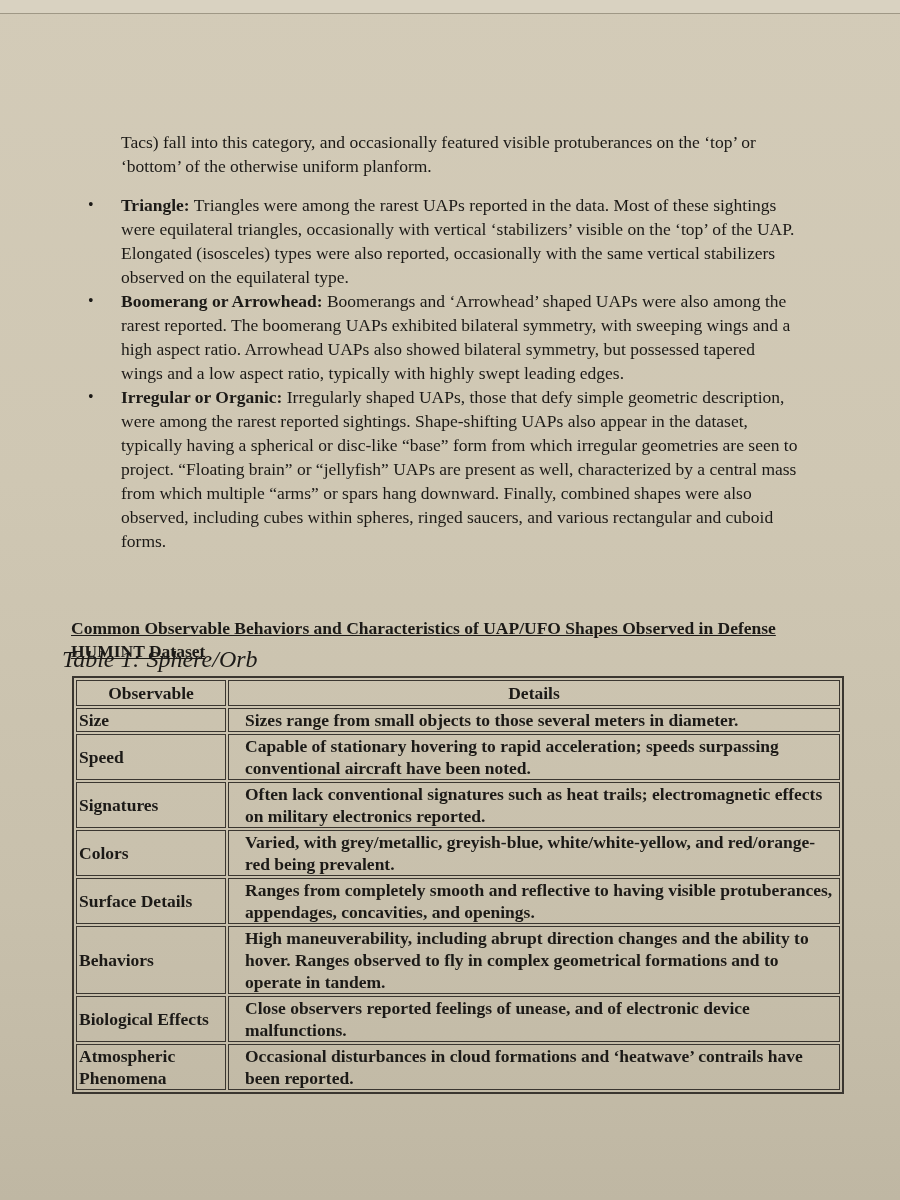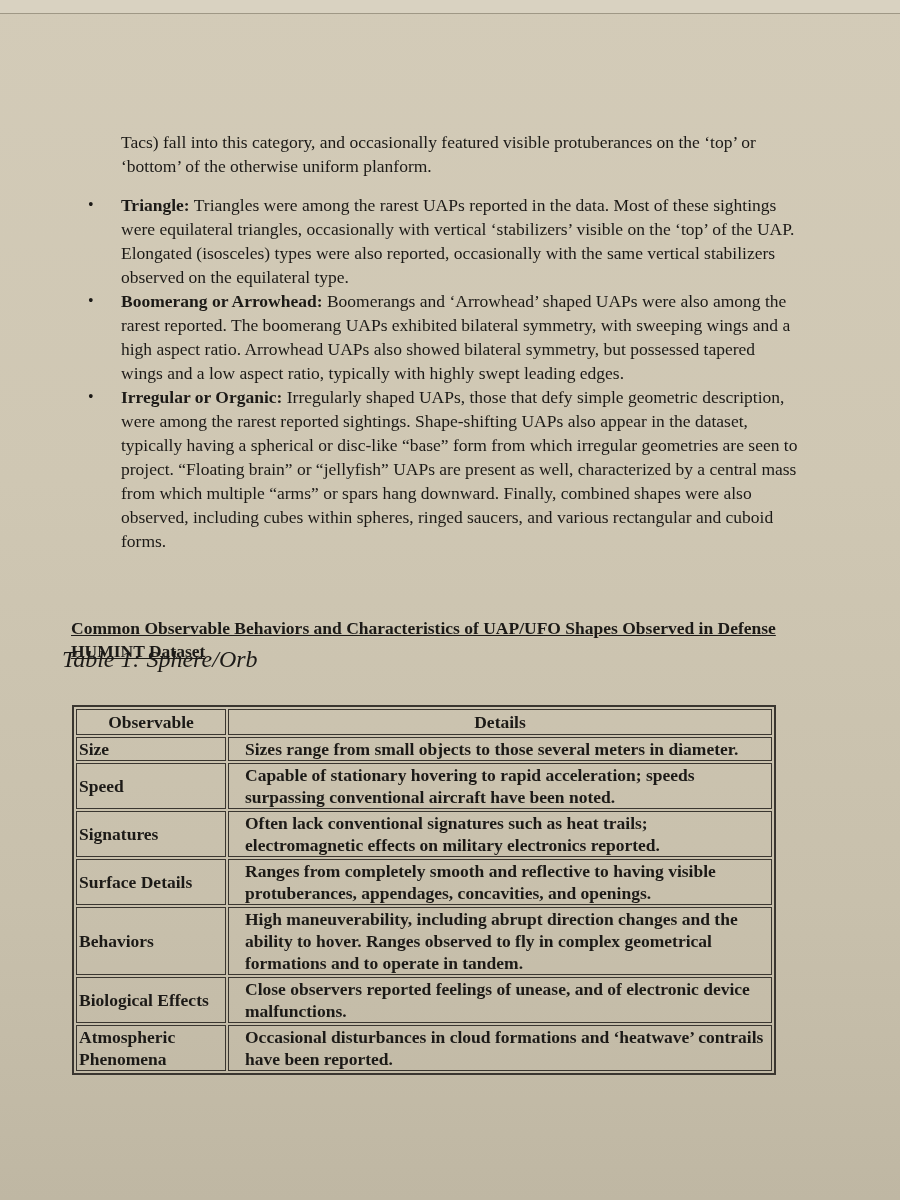--- a/index.html
+++ b/index.html
@@ -31,23 +31,23 @@
     }
     ul.bullets li b { font-weight: bold; }
     .section-heading {
       position: absolute; left: 71px; top: 555px; width: 720px;
       font-weight: bold; font-size: 17.5px; line-height: 23px; text-decoration: underline; margin-top: 48px;
     }
     .table-caption {
       position: absolute; left: 62px; top: 632px; font-style: italic; font-size: 24px;
     }
     table.obs {
-      position: absolute; left: 72px; top: 662px; width: 704px;
+      position: absolute; left: 72px; top: 662px; width: 772px;
       border-collapse: separate; border-spacing: 2px;
-      border: 2px solid #3a3630; font-size: 17.5px; line-height: 22px; margin-top: 29px;
+      border: 2px solid #3a3630; font-size: 17.5px; line-height: 22px;
     }
     table.obs td, table.obs th {
       border: 1.5px solid #3a3630; padding: 0 2px; vertical-align: middle;
     }
     table.obs th { font-weight: bold; text-align: center; height: 24px; }
     table.obs td.key { font-weight: bold; width: 144px; }
     table.obs td.val { padding-left: 16px; font-weight: bold; }
   </style>
 </head>
 <body>
@@ -91,20 +91,24 @@
       </tr>
       <tr>
         <td class="key">Speed</td>
         <td class="val">Capable of stationary hovering to rapid acceleration; speeds surpassing conventional aircraft have been noted.</td>
       </tr>
       <tr>
         <td class="key">Signatures</td>
         <td class="val">Often lack conventional signatures such as heat trails; electromagnetic effects on military electronics reported.</td>
       </tr>
       <tr>
+        <td class="key">Colors</td>
+        <td class="val">Varied, with grey/metallic, greyish-blue, white/white-yellow, and red/orange-red being prevalent.</td>
+      </tr>
+      <tr>
         <td class="key">Surface Details</td>
         <td class="val">Ranges from completely smooth and reflective to having visible protuberances, appendages, concavities, and openings.</td>
       </tr>
       <tr>
         <td class="key">Behaviors</td>
         <td class="val">High maneuverability, including abrupt direction changes and the ability to hover. Ranges observed to fly in complex geometrical formations and to operate in tandem.</td>
       </tr>
       <tr>
         <td class="key">Biological Effects</td>
         <td class="val">Close observers reported feelings of unease, and of electronic device malfunctions.</td>

